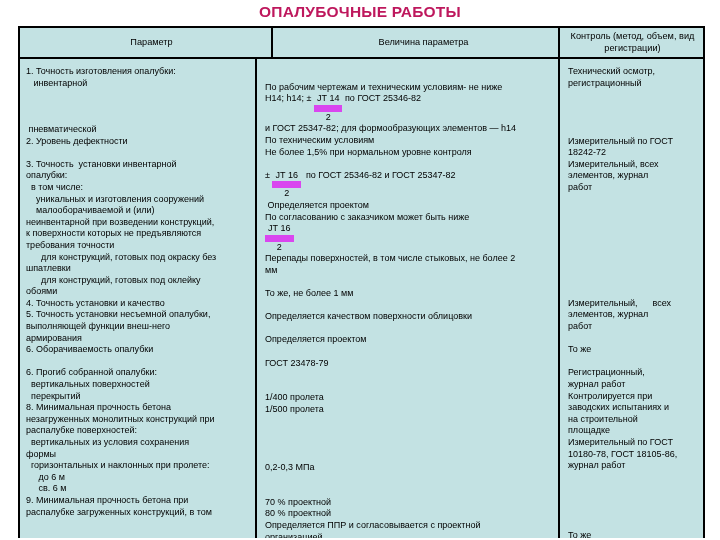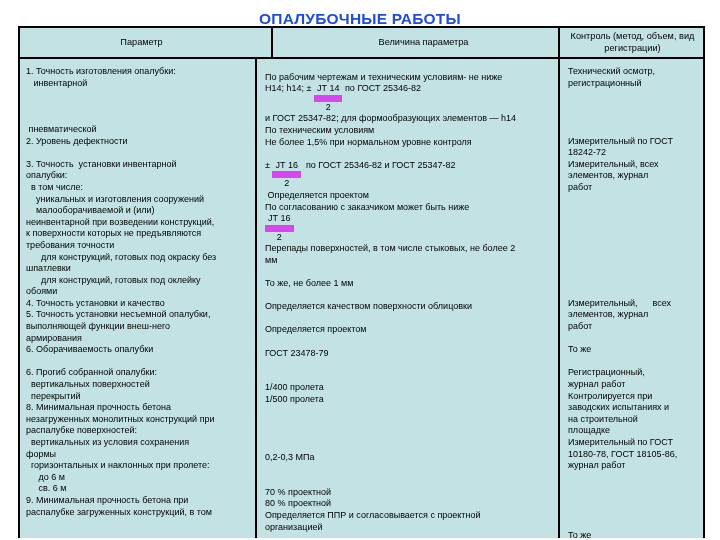--- a/index.html
+++ b/index.html
@@ -21,24 +21,23 @@
     overflow: hidden;
   }
   .slide-title {
     position: absolute;
     top: 2px;
     left: 0;
     width: 720px;
     text-align: center;
     font-size: 15.5px;
     font-weight: bold;
-    color: #1d4ed8;
+    color: #be185d;
     letter-spacing: 0.2px;
     line-height: 20px;
-    margin-top: 7px;
   }
   .table-wrap {
     position: absolute;
     left: 18px;
     top: 26px;
     width: 687px;
     height: 512px;
     background: #c3e2e3;
     border-top: 2px solid #000000;
     border-left: 2px solid #000000;
@@ -59,40 +58,40 @@
     display: flex;
     align-items: center;
     justify-content: center;
     text-align: center;
     font-size: 9.2px;
     color: #000000;
     line-height: 11.5px;
     box-sizing: border-box;
     padding: 0 4px;
   }
-  .head-c1 { left: 4px; width: 235px; }
+  .head-c1 { left: 14px; width: 235px; }
   .head-c2 { left: 235px; width: 303px; border-left: 2px solid #000000; margin-left: 16px; }
   .head-c3 { left: 538px; width: 147px; border-left: 2px solid #000000; }
 
   .body-row {
     position: relative;
     height: 479px;
   }
   .body-cell {
     position: absolute;
     top: 0;
     height: 479px;
     box-sizing: border-box;
     font-size: 9px;
     color: #000000;
     line-height: 11.6px;
     overflow: hidden;
   }
   .body-c1 { left: 0; width: 235px; padding: 7px 5px 8px 6px; }
-  .body-c2 { left: 235px; width: 303px; border-left: 2px solid #000000; padding: 1px 5px 0 8px; }
+  .body-c2 { left: 235px; width: 303px; border-left: 2px solid #000000; padding: 11px 5px 0 8px; }
   .body-c3 { left: 538px; width: 147px; border-left: 2px solid #000000; padding: 7px 5px 0 8px; }
 
   .ln { white-space: pre-wrap; min-height: 11.6px; }
   .blank { height: 11.6px; }
 
   .frac {
     display: inline-block;
     vertical-align: middle;
     text-align: center;
     line-height: 11.6px;

